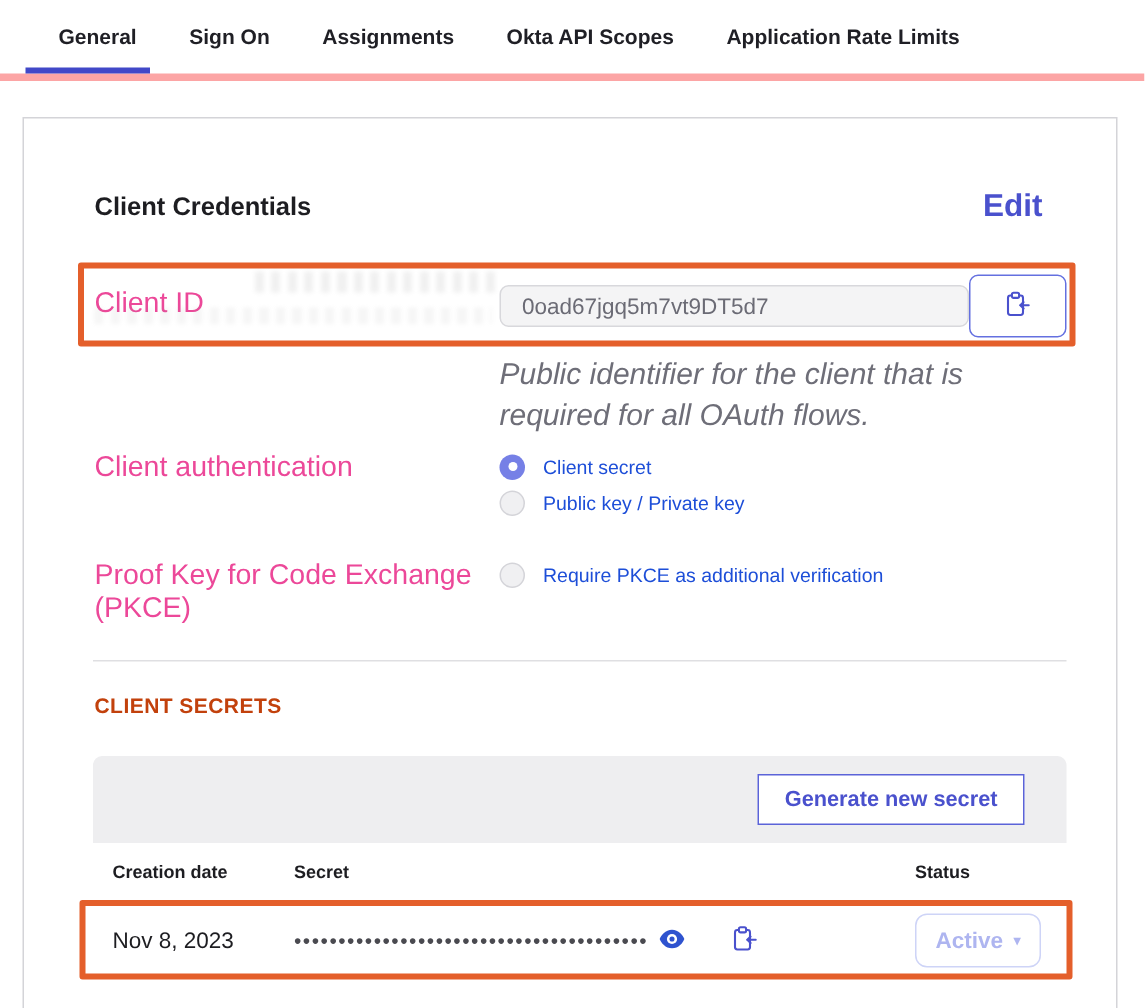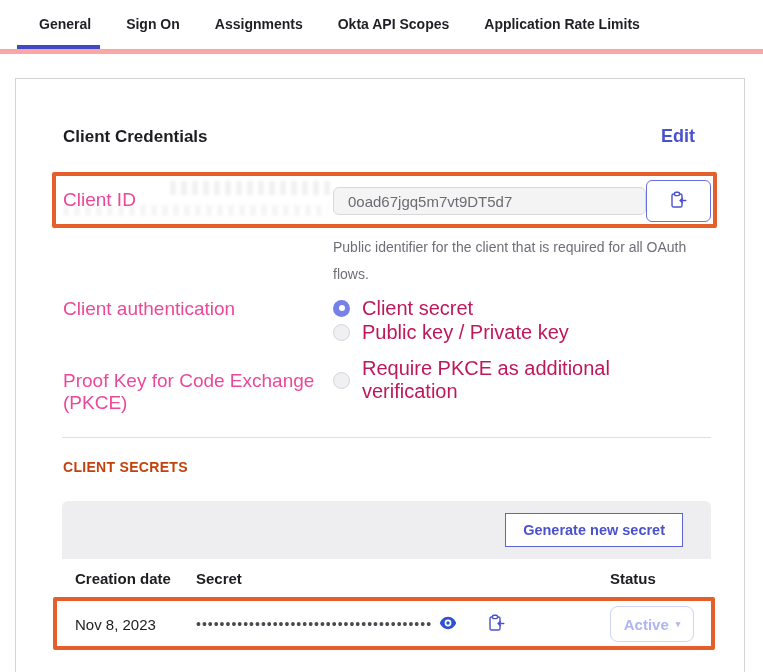--- a/index.html
+++ b/index.html
@@ -53,21 +53,21 @@
     display: flex;
     justify-content: space-between;
     align-items: center;
   }
   .section-title {
     font-size: 17px;
     font-weight: 700;
     color: #1d1d21;
   }
   .edit-link {
-    font-size: 18px;
+    font-size: 21px;
     font-weight: 700;
     color: #4a51cd;
     margin-right: 16px;
     cursor: pointer;
     text-decoration: none;
   }
 
   
   .form-row { display: flex; }
   .form-label {
@@ -112,35 +112,36 @@
     display: flex;
     align-items: center;
     justify-content: center;
     cursor: pointer;
   }
 
   .helper-text {
     margin-left: 270px;
     margin-top: 12px;
     width: 370px;
-    font-size: 14px;
+    font-size: 20px;
     line-height: 27px;
     color: #6e6e78;
+    font-style: italic;
   }
 
   .row-auth { margin-top: 10px; }
   .options-col { display: flex; flex-direction: column; gap: 4px; }
   .option {
     display: flex;
     align-items: center;
     gap: 12px;
     height: 20px;
     cursor: pointer;
   }
-  .option-label { font-size: 20px; color: #be185d; }
+  .option-label { font-size: 13px; color: #1d4ed8; }
   .radio {
     width: 17px; height: 17px;
     border-radius: 50%;
     flex: 0 0 17px;
     position: relative;
   }
   .radio.selected { background: #7680e6; }
   .radio.selected::after {
     content: "";
     position: absolute;
@@ -201,21 +202,21 @@
   .thead, .trow {
     display: grid;
     grid-template-columns: 134px 414px 1fr;
     align-items: center;
   }
   .thead {
     height: 39px;
     border-bottom: 1px solid #c9c9ce;
   }
   .th {
-    font-size: 15px;
+    font-size: 12px;
     font-weight: 700;
     color: #1d1d21;
   }
   .th.col-date { padding-left: 13px; }
 
   .trow { height: 52px; position: relative; }
   .hl-row { left: -9px; right: -4px; top: -1px; bottom: 0px; }
   .td-date { padding-left: 13px; font-size: 15px; color: #1d1d21; }
   .td-secret { display: flex; align-items: center; }
   .secret-dots {

